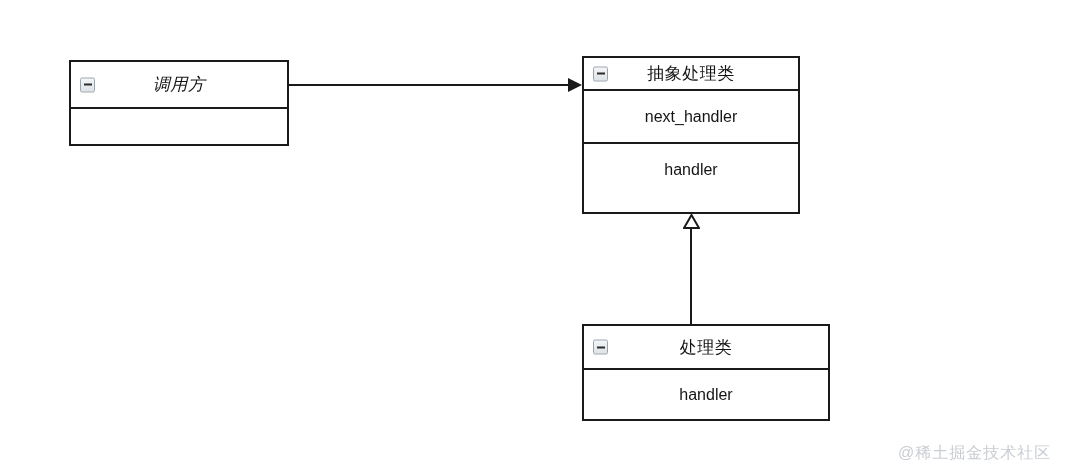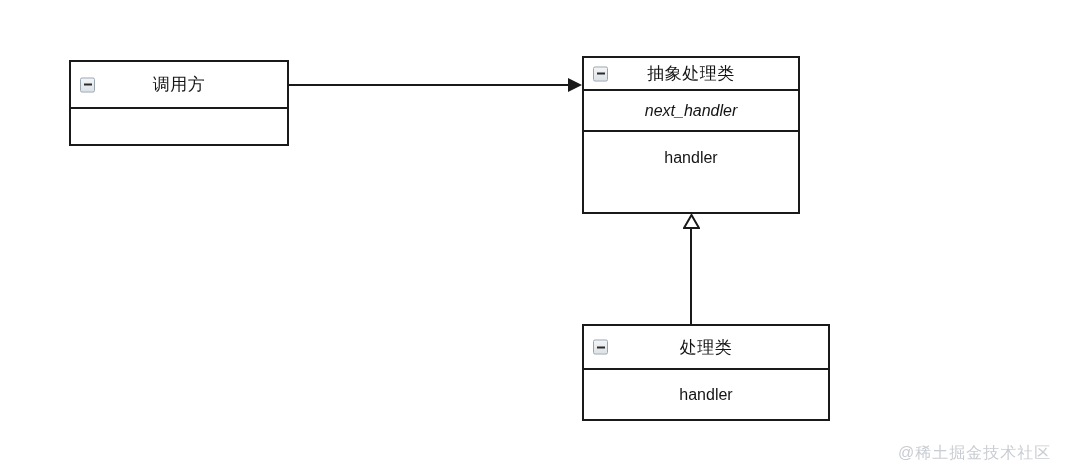--- a/index.html
+++ b/index.html
@@ -113,42 +113,42 @@
     font-family: "Liberation Sans", "DejaVu Sans", sans-serif;
     z-index: 5;
   }
 </style>
 </head>
 <body>
 
 <div id="canvas">
 
   <div class="uml-class" style="left:69px; top:60px; width:220px; height:86px;">
-    <div class="uml-row" style="height:45px;">
+    <div class="uml-row" style="height:45px;font-style:italic;">
       <span class="collapse-icon">
         <i></i>
       </span>
       <span class="uml-title">调用方</span>
     </div>
     <div class="uml-row" style="height:37px;">
       <span class="uml-attr"></span>
     </div>
   </div>
 
   <div class="conn-line-h" style="left:289px; top:84px; width:280px;"></div>
   <div class="arrow-head-right" style="left:568px; top:78px;"></div>
 
   <div class="uml-class" style="left:582px; top:56px; width:218px; height:158px;">
     <div class="uml-row" style="height:31px;">
       <span class="collapse-icon">
         <i></i>
       </span>
       <span class="uml-title">抽象处理类</span>
     </div>
-    <div class="uml-row" style="height:41px;font-style:italic;">
+    <div class="uml-row" style="height:53px;">
       <span class="uml-attr">next_handler</span>
     </div>
     <div class="uml-row" style="height:54px;">
       <span class="uml-attr">handler</span>
     </div>
   </div>
 
   <div class="conn-line-v" style="left:690px; top:228px; height:96px;"></div>
   <svg class="triangle-up" viewBox="0 0 17 15" style="left:683px; top:214px;">
     <polygon points="8.5,1 16,14 1,14" fill="#ffffff" stroke="#1a1a1a" stroke-width="2" stroke-linejoin="miter"></polygon>

